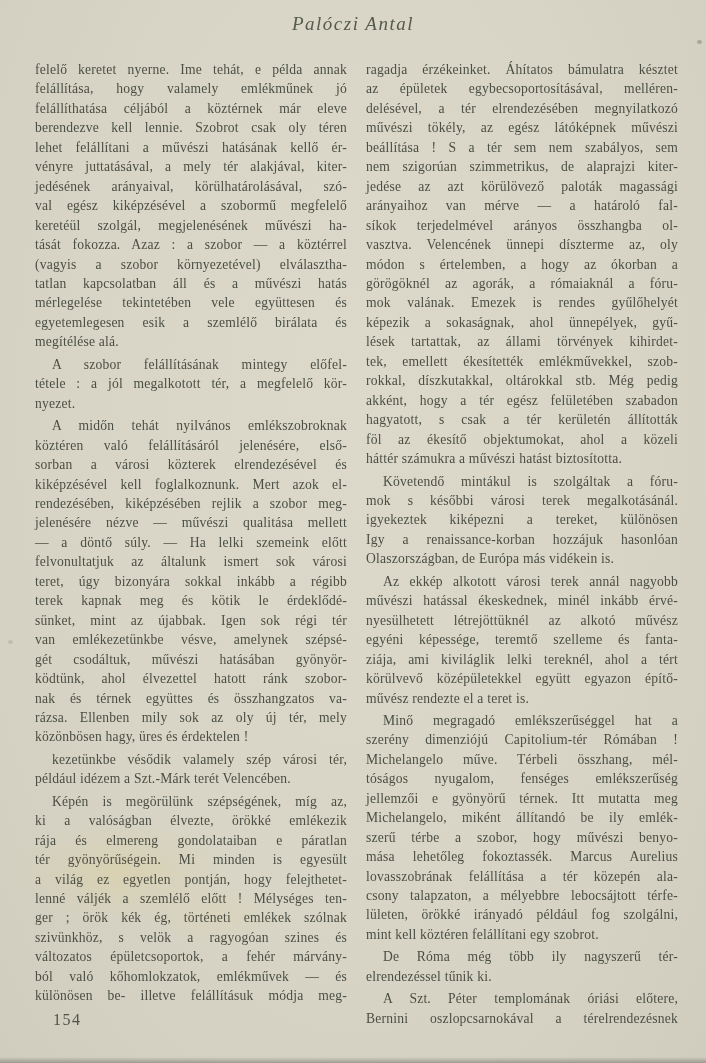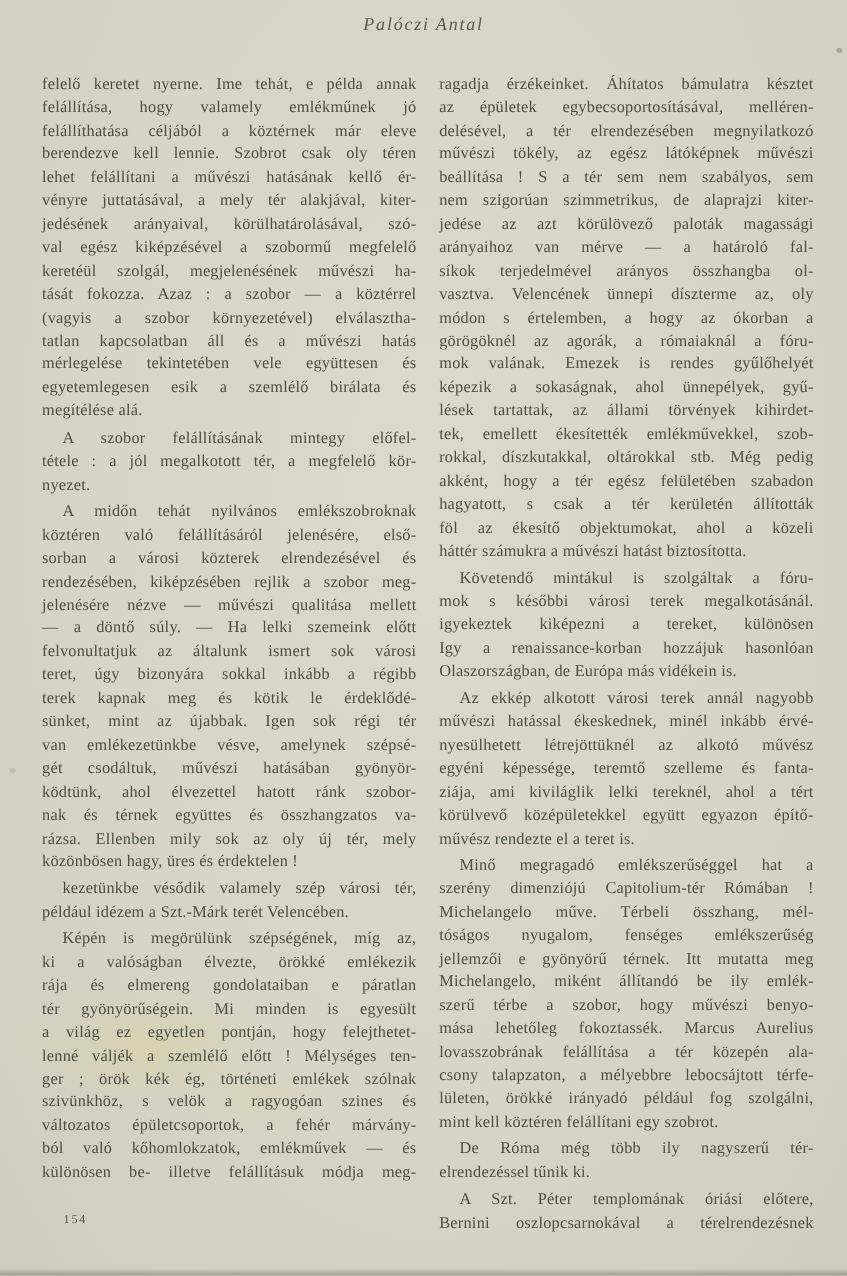--- a/index.html
+++ b/index.html
@@ -24,21 +24,21 @@
     background: linear-gradient(to bottom, rgba(110,108,100,0), rgba(104,102,95,0.5));
   }
   .scan-speck {
     position: absolute; width: 5px; height: 4px; border-radius: 50%;
     background: rgba(90,88,80,0.35);
   }
   .running-head {
     position: absolute; top: 13px; left: 0; right: 0;
     text-align: center;
     font-style: italic;
-    font-size: 15px;
+    font-size: 19px;
     letter-spacing: 1.5px;
     color: #565a4e;
   }
   .columns {
     position: absolute; top: 57px; left: 32px;
     display: flex; gap: 13px;
   }
   .column { width: 318px; }
   .par { margin: 3px; }
   .line {
@@ -46,21 +46,21 @@
     line-height: 19.45px;
     letter-spacing: 0.2px;
     text-align: justify;
     text-align-last: justify;
     color: #4b4e44;
   }
   .line.par-end { text-align-last: left; }
   .par.indent .line:first-child { text-indent: 17px; }
   .page-number {
     position: absolute; left: 53px; top: 1011px;
-    font-size: 10px;
+    font-size: 16px;
     letter-spacing: 1.5px;
     color: #50534a;
   }
 </style>
 </head>
 <body>
 
 <div class="page">
 
   <div class="running-head">Palóczi Antal</div>
@@ -86,20 +86,21 @@
         </div>
         <div class="par indent">
           <div class="line">A szobor felállításának mintegy előfel-</div>
           <div class="line">tétele : a jól megalkotott tér, a megfelelő kör-</div>
           <div class="line par-end">nyezet.</div>
         </div>
         <div class="par indent">
           <div class="line">A midőn tehát nyilvános emlékszobroknak</div>
           <div class="line">köztéren való felállításáról jelenésére, első-</div>
           <div class="line">sorban a városi közterek elrendezésével és</div>
+          <div class="line">kiképzésével kell foglalkoznunk. Mert azok el-</div>
           <div class="line">rendezésében, kiképzésében rejlik a szobor meg-</div>
           <div class="line">jelenésére nézve — művészi qualitása mellett</div>
           <div class="line">— a döntő súly. — Ha lelki szemeink előtt</div>
           <div class="line">felvonultatjuk az általunk ismert sok városi</div>
           <div class="line">teret, úgy bizonyára sokkal inkább a régibb</div>
           <div class="line">terek kapnak meg és kötik le érdeklődé-</div>
           <div class="line">sünket, mint az újabbak. Igen sok régi tér</div>
           <div class="line">van emlékezetünkbe vésve, amelynek szépsé-</div>
           <div class="line">gét csodáltuk, művészi hatásában gyönyör-</div>
           <div class="line">ködtünk, ahol élvezettel hatott ránk szobor-</div>

